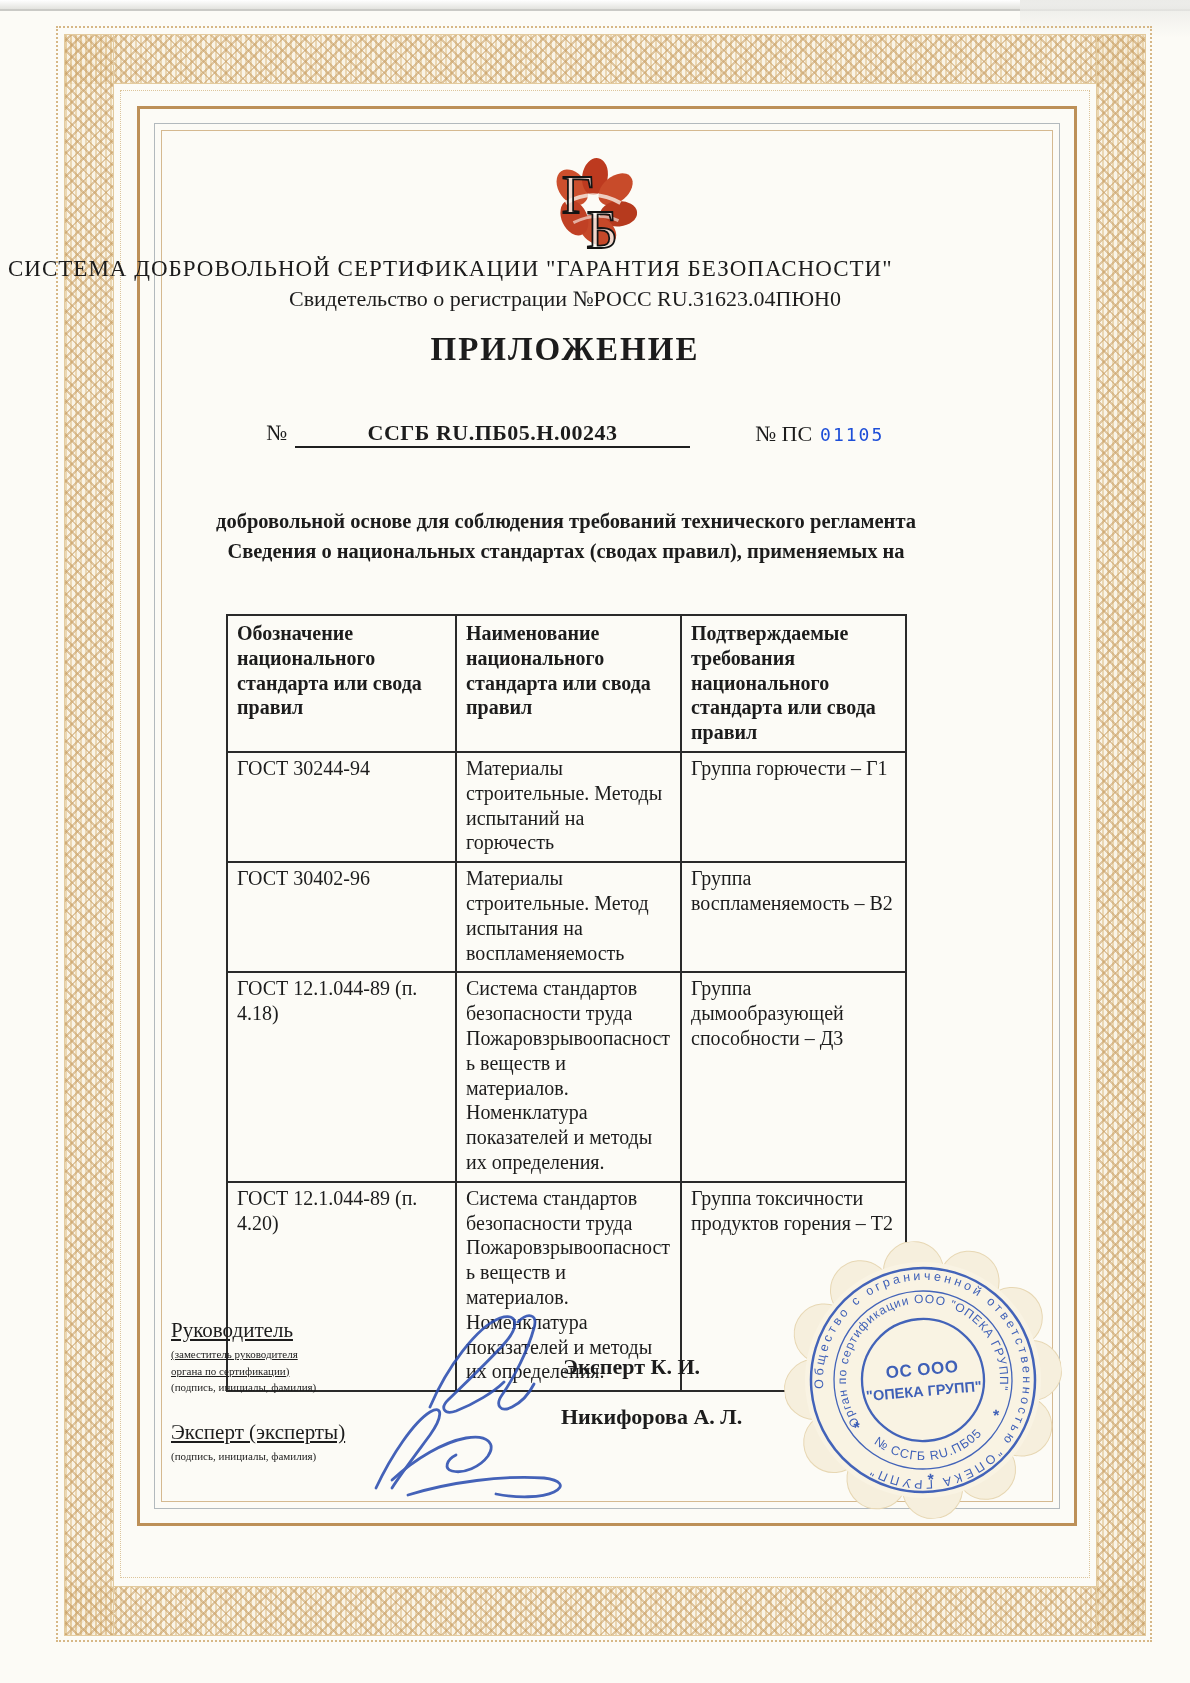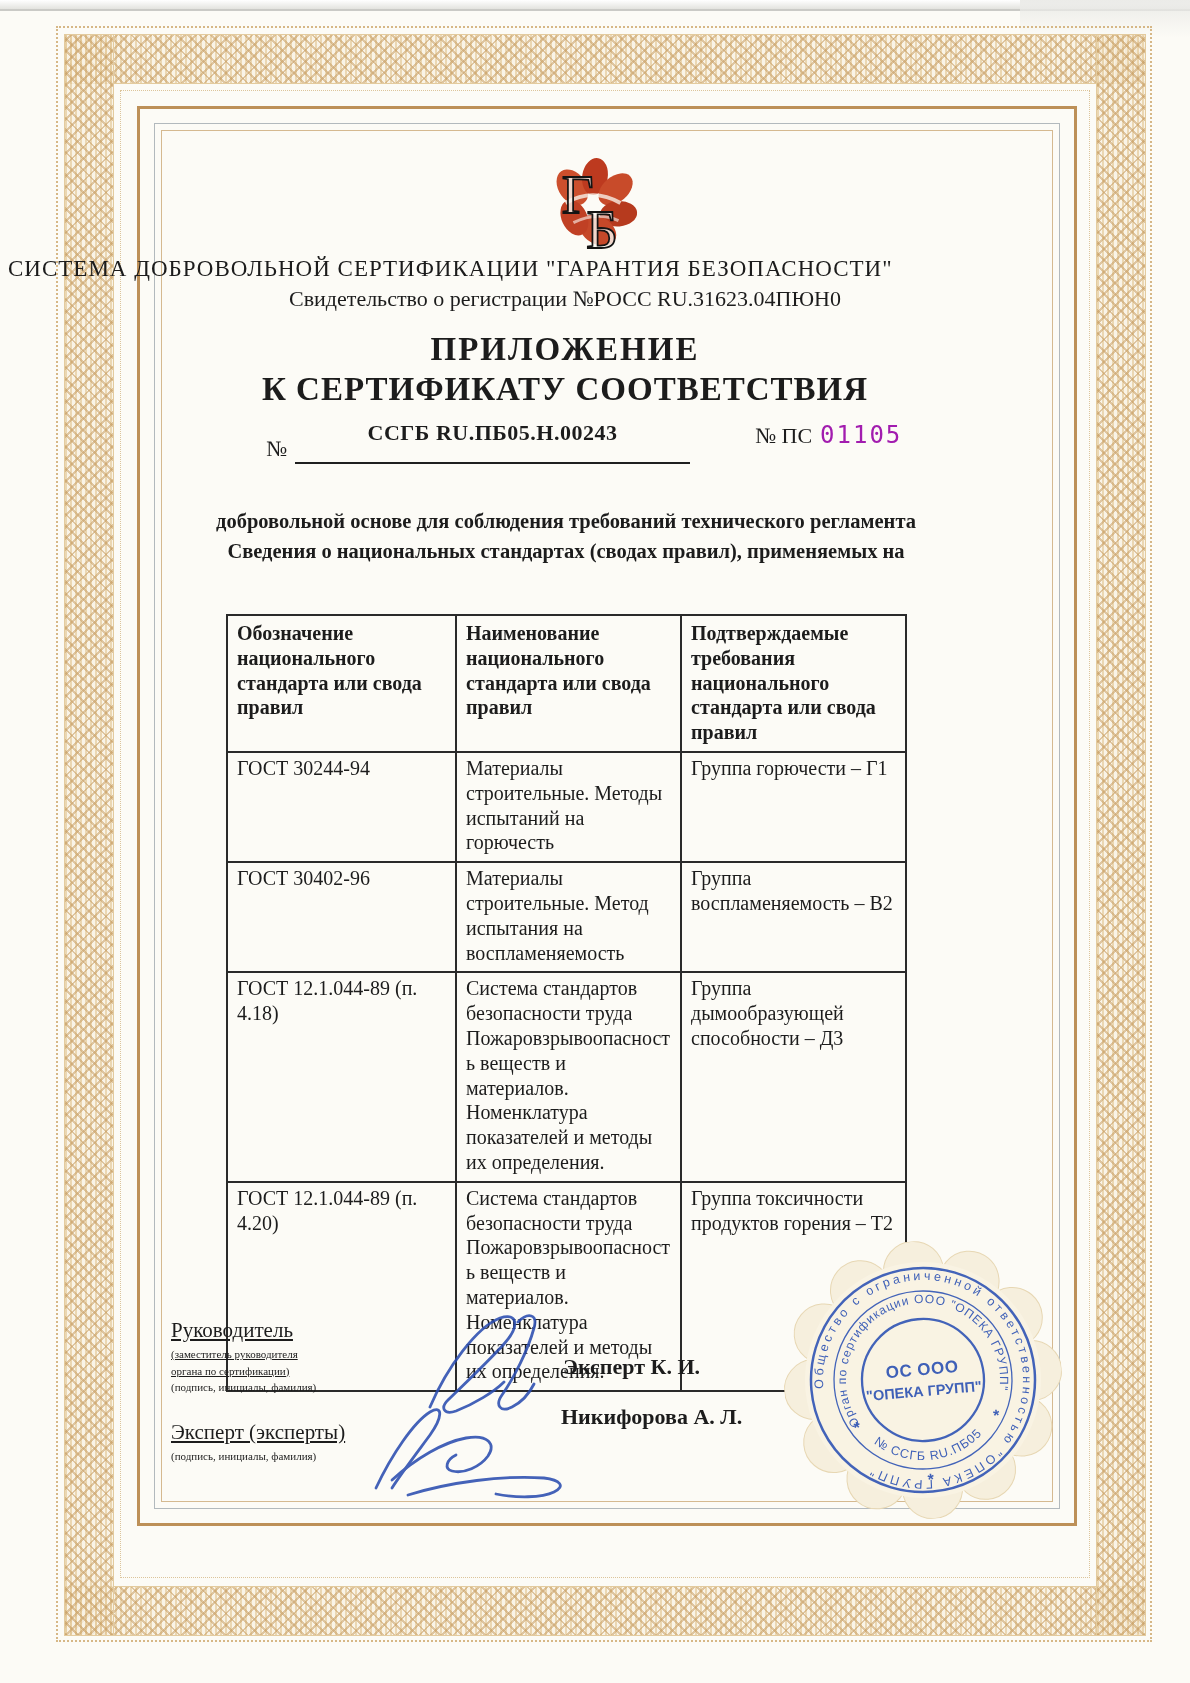--- a/index.html
+++ b/index.html
@@ -48,24 +48,24 @@
     font-size:22px;}
   .title1{position:absolute;left:0;top:331px;width:1130px;text-align:center;
     font-size:33px;font-weight:bold;letter-spacing:2px;}
   .title2{position:absolute;left:0;top:371px;width:1130px;text-align:center;
     font-size:33px;font-weight:bold;letter-spacing:1px;}
   
   .numrow{position:absolute;left:266px;top:420px;width:424px;display:flex;align-items:flex-end;
     font-size:22px;}
   .numrow .no{padding-bottom:2px;}
   .numline{flex:1;margin-left:8px;border-bottom:2.5px solid #1f1f1f;
-    text-align:center;font-weight:bold;letter-spacing:.5px;padding-bottom:16px;}
+    text-align:center;font-weight:bold;letter-spacing:.5px;padding-bottom:0;}
   .psrow{position:absolute;left:755px;top:421px;font-size:22px;white-space:nowrap;}
-  .psnum{font-family:"DejaVu Sans Mono",monospace;font-size:24px;letter-spacing:2px;
-    color:#a21caf;margin-left:8px;}
+  .psnum{font-family:"DejaVu Sans Mono",monospace;font-size:18px;letter-spacing:2px;
+    color:#1d4ed8;margin-left:8px;}
   
   .intro{position:absolute;left:204px;top:506px;width:724px;text-align:center;
     font-weight:bold;font-size:20.5px;line-height:1.47;}
   
   .cert-table{position:absolute;left:226px;top:614px;width:681px;
     border-collapse:collapse;table-layout:fixed;font-size:20px;line-height:1.24;}
   .cert-table th,.cert-table td{
     border:2px solid #2a2a2a;vertical-align:top;text-align:left;
     padding:3px 9px 6px 9px;font-weight:normal;word-wrap:break-word;}
   .cert-table th{font-weight:bold;padding-top:5px;}
@@ -115,21 +115,20 @@
       <path d="M 26,52 Q 54,36 82,52" stroke="#fbf9f3" stroke-width="4" fill="none" opacity="0.75"></path>
       <path d="M 34,72 Q 58,60 80,70" stroke="#fbf9f3" stroke-width="3" fill="none" opacity="0.6"></path>
       <text x="22" y="62" font-family="Liberation Serif, DejaVu Serif, serif" font-size="56" fill="#fbf9f3" fill-opacity="0.8" stroke="#141414" stroke-width="1.8">Г</text>
       <text x="47" y="98" font-family="Liberation Serif, DejaVu Serif, serif" font-size="56" fill="#fbf9f3" fill-opacity="0.8" stroke="#141414" stroke-width="1.8">Б</text>
     </svg>
   </div>
 
   <div class="sys-line">СИСТЕМА ДОБРОВОЛЬНОЙ СЕРТИФИКАЦИИ "ГАРАНТИЯ БЕЗОПАСНОСТИ"</div>
   <div class="reg-line">Свидетельство о регистрации №РОСС RU.31623.04ПЮН0</div>
   <div class="title1">ПРИЛОЖЕНИЕ</div>
-  <div class="title2">К СЕРТИФИКАТУ СООТВЕТСТВИЯ</div>
 
   <div class="numrow">
     <span class="no">№</span>
     <span class="numline">ССГБ RU.ПБ05.Н.00243</span>
   </div>
   <div class="psrow">
     <span>№ ПС</span><span class="psnum">01105</span>
   </div>
 
   <div class="intro">

